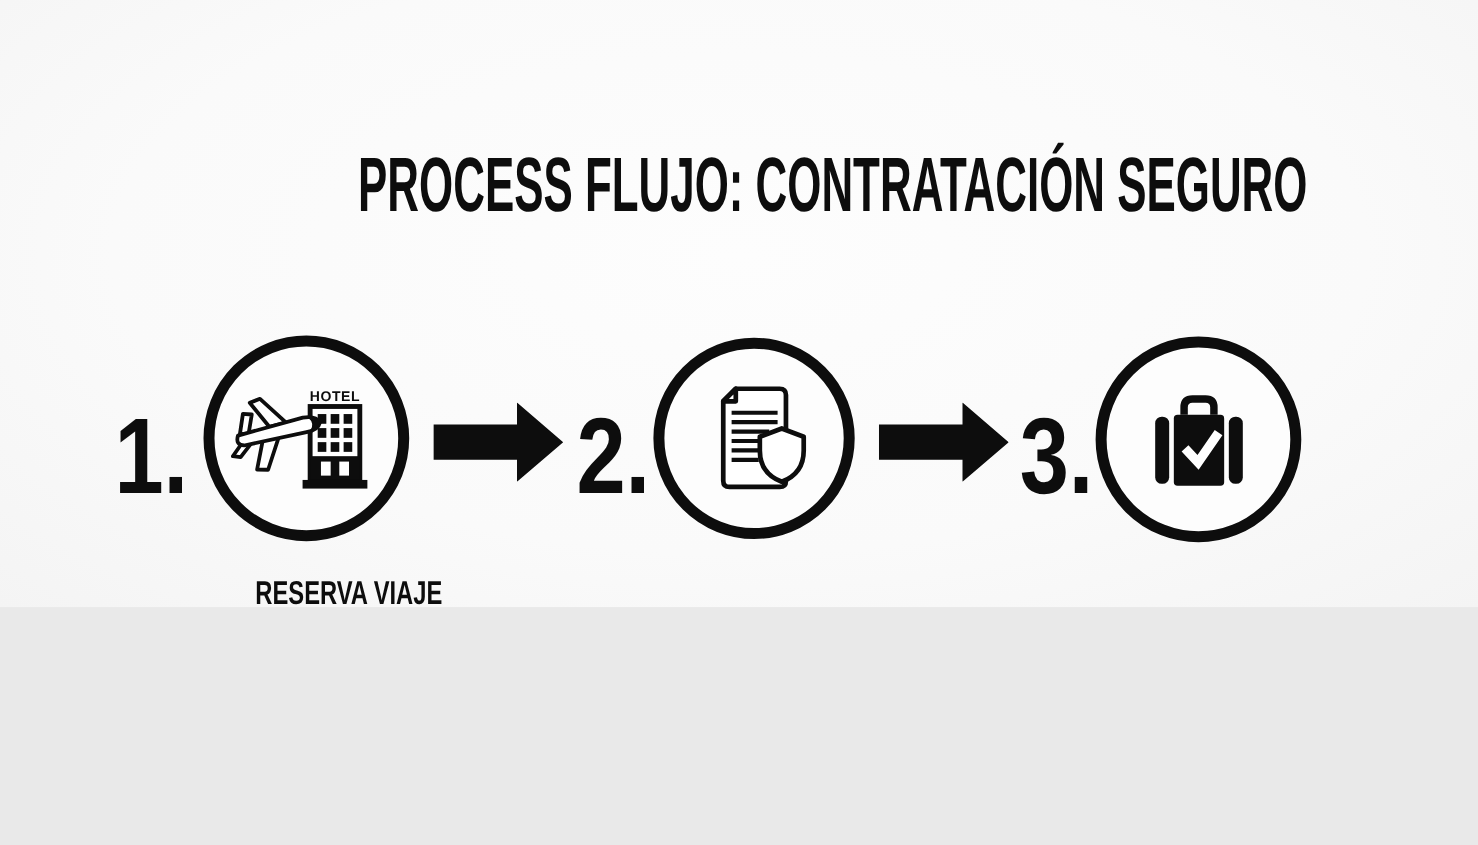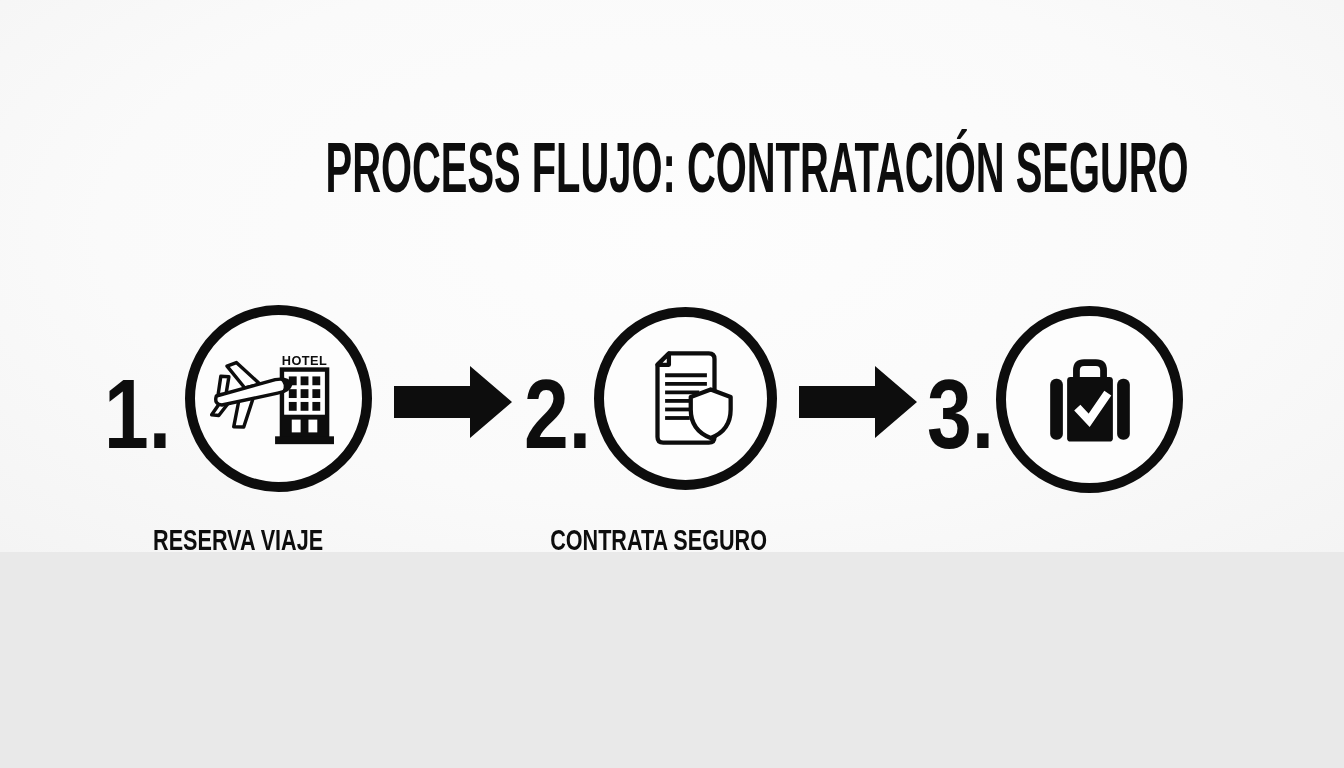--- a/index.html
+++ b/index.html
@@ -43,21 +43,21 @@
   }
   #circle1{left:185px;top:305px;width:187px;height:187px;}
   #circle2{left:594px;top:307px;width:183px;height:183px;}
   #circle3{left:996px;top:306px;width:187px;height:187px;}
   
   .arrow{position:absolute;}
   #arrow1{left:394px;top:366px;}
   #arrow2{left:799px;top:366px;}
   
   .step-label{
-    position:absolute;top:523px;text-align:left;line-height:34px;text-decoration:underline;
+    position:absolute;top:523px;text-align:right;line-height:34px;text-decoration:underline;
   }
   .step-label .cond{font-size:30px;transform:scaleX(0.72);}
   #label1{left:120px;width:315px;}
   #label2{left:508px;width:350px;}
   #label3{left:903px;width:375px;}
   svg{display:block;}
 </style>
 </head>
 <body>
 
@@ -144,21 +144,20 @@
         <path d="M0,-26 L21,-18 V-5 Q21,17 0,25 Q-21,17 -21,-5 V-18 Z" fill="#ffffff" stroke="#0d0d0d" stroke-width="4.5" stroke-linejoin="round"></path>
       </g>
     </svg>
   </div>
   <div id="arrow2" class="arrow">
     <svg width="118" height="72" viewBox="0 0 118 72">
       <polygon points="0,20 76,20 76,0 118,36 76,72 76,52 0,52" fill="#0d0d0d"></polygon>
     </svg>
   </div>
   <div id="label2" class="step-label">
-    <div><span class="cond">CONTRATA SEGURO</span></div>
   </div>
 
   <div id="num3" class="step-number">
     <span class="cond">3.</span>
   </div>
   <div id="circle3" class="circle">
     <svg width="102" height="100" viewBox="0 0 120 118">
 
       <path d="M44,32 V24 Q44,15 53,15 H67 Q76,15 76,24 V32" fill="none" stroke="#0d0d0d" stroke-width="8"></path>
 

